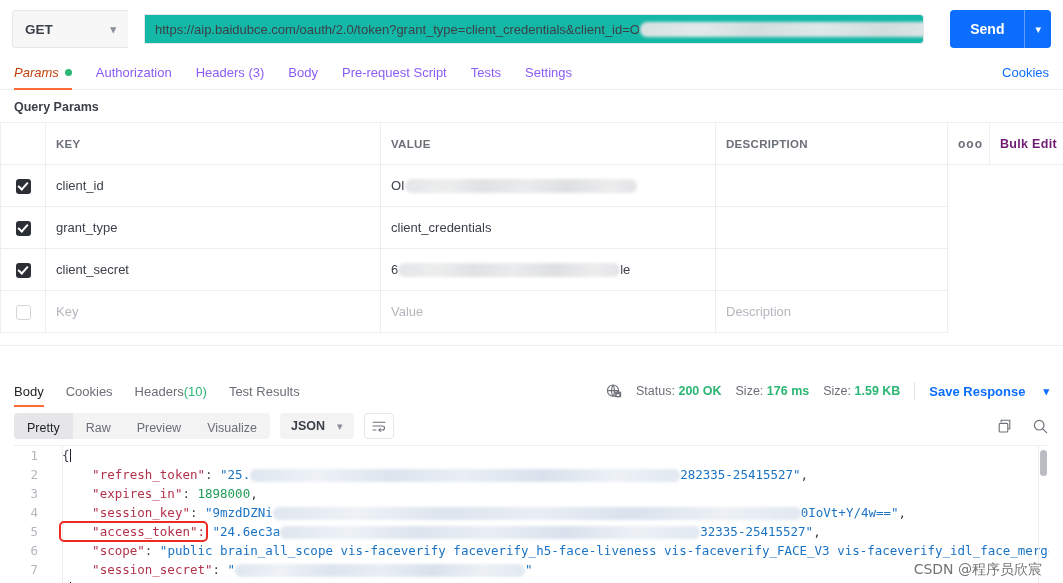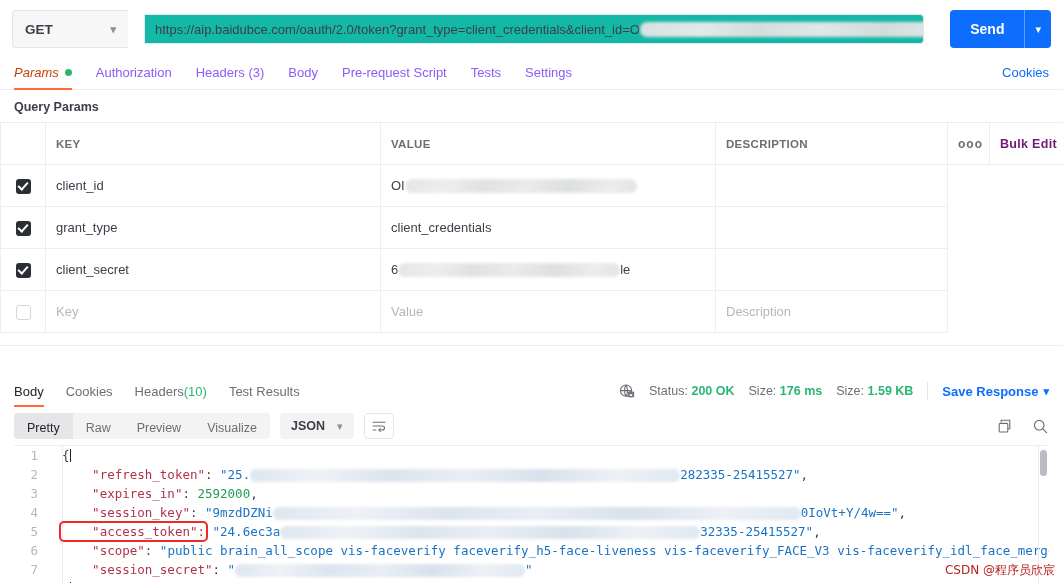--- a/index.html
+++ b/index.html
@@ -87,21 +87,21 @@
 
   
   .res-tabs { display:flex; align-items:center; padding:0 14px; height:36px; position:relative; }
   .restab { font-size:13px; color:#6b6f76; margin-right:22px; height:36px;
             display:flex; align-items:center; position:relative; cursor:pointer; }
   .restab.active { color:#212529; }
   .restab.active::after { content:""; position:absolute; left:0; right:0; bottom:2px; height:2px; background:#ff6c37; }
   .hcount { color:#2bb673; margin-left:0; }
   .res-meta { position:absolute; right:14px; display:flex; align-items:center; gap:14px; font-size:12.5px; color:#6b6f76; }
   .res-meta .val { color:#2bb673; font-weight:600; }
-  .save-resp { color:#0d6efd; font-weight:700; font-size:13px; cursor:pointer; display:flex; align-items:center; gap:5px; }
+  .save-resp { color:#0d6efd; font-weight:700; font-size:13px; cursor:pointer; display:flex; align-items:center; gap:18px; }
   .meta-sep { width:1px; height:18px; background:#e4e6ea; }
 
   
   .body-toolbar { display:flex; align-items:center; padding:4px 14px 6px 14px; position:relative; height:36px; }
   .seg { display:flex; background:#f3f3f4; border-radius:4px; overflow:hidden; height:26px; }
   .seg div { font-size:12.5px; color:#6b6f76; padding:15px 13px; display:flex; align-items:center; cursor:pointer; }
   .seg div.on { background:#e6e6e8; color:#212529; }
   .fmt-select { margin-left:10px; height:26px; background:#f3f3f4; border-radius:4px;
                 display:flex; align-items:center; gap:12px; padding:0 11px;
                 font-size:12.5px; color:#3c4049; font-weight:700; cursor:pointer; }
@@ -127,21 +127,21 @@
   .blur-inline {
     display:inline-block; vertical-align:-3px; height:13px; border-radius:6px;
     background: linear-gradient(100deg,#dfe6ef 0%,#eef2f7 16%,#dde4ee 33%,#e9eef5 50%,#d9e1ec 68%,#edf1f6 85%,#e1e8f1 100%);
     filter: blur(1.8px);
   }
   .hl-box { outline:2px solid #ef2a22; outline-offset:1px; border-radius:2px; }
   .vscroll { position:absolute; right:2px; top:4px; width:7px; height:26px; background:#b9bcc2; border-radius:4px; }
   .vtrack { position:absolute; right:0; top:0; bottom:0; width:11px; border-left:1px solid #ececee; }
 
   
-  .watermark { position:absolute; right:8px; bottom:4px; font-size:12px; color:#b91c1c;
+  .watermark { position:absolute; right:21px; bottom:4px; font-size:14px; color:#737373;
                font-family:"DejaVu Sans", sans-serif; white-space:nowrap; }
   .cursor-caret { display:inline-block; width:1px; height:13px; background:#212529; vertical-align:-2px; }
 </style>
 </head>
 <body>
 
 <div class="app">
 
   <div class="urlbar">
     <div class="method-select">
@@ -320,21 +320,21 @@
         </svg>
       </span>
     </div>
   </div>
 
   <div class="code-area">
     <div class="gutter-line"></div>
     <div class="code-rows" id="code-rows">
         <div class="crow"><div class="gutter">1</div><div class="codetext"><span class="p">{</span><span class="cursor-caret"></span></div></div>
         <div class="crow"><div class="gutter">2</div><div class="codetext"><span class="k">    "refresh_token"</span><span class="p">: </span><span class="s">"25.</span><span class="blur-inline" style="width: 430px;"></span><span class="s">282335-25415527"</span><span class="p">,</span></div></div>
-        <div class="crow"><div class="gutter">3</div><div class="codetext"><span class="k">    "expires_in"</span><span class="p">: </span><span class="n">2592000</span><span class="p">,</span></div></div>
+        <div class="crow"><div class="gutter">3</div><div class="codetext"><span class="k">    "expires_in"</span><span class="p">: </span><span class="n">1898000</span><span class="p">,</span></div></div>
         <div class="crow"><div class="gutter">4</div><div class="codetext"><span class="k">    "session_key"</span><span class="p">: </span><span class="s">"9mzdDZNi</span><span class="blur-inline" style="width: 528px;"></span><span class="s">0IoVt+Y/4w=="</span><span class="p">,</span></div></div>
         <div class="crow"><div class="gutter">5</div><div class="codetext"><span class="k hl-box">    "access_token":</span><span class="p"> </span><span class="s">"24.6ec3a</span><span class="blur-inline" style="width: 420px;"></span><span class="s">32335-25415527"</span><span class="p">,</span></div></div>
         <div class="crow"><div class="gutter">6</div><div class="codetext"><span class="k">    "scope"</span><span class="p">: </span><span class="s">"public brain_all_scope vis-faceverify faceverify_h5-face-liveness vis-faceverify_FACE_V3 vis-faceverify_idl_face_merge vis-f</span></div></div>
         <div class="crow"><div class="gutter">7</div><div class="codetext"><span class="k">    "session_secret"</span><span class="p">: </span><span class="s">"</span><span class="blur-inline" style="width: 290px;"></span><span class="s">"</span></div></div>
         <div class="crow"><div class="gutter">8</div><div class="codetext"><span class="p">}</span><span class="cursor-caret"></span></div></div>
       </div>
     <div class="vtrack">
       <div class="vscroll"></div>
     </div>
   </div>

